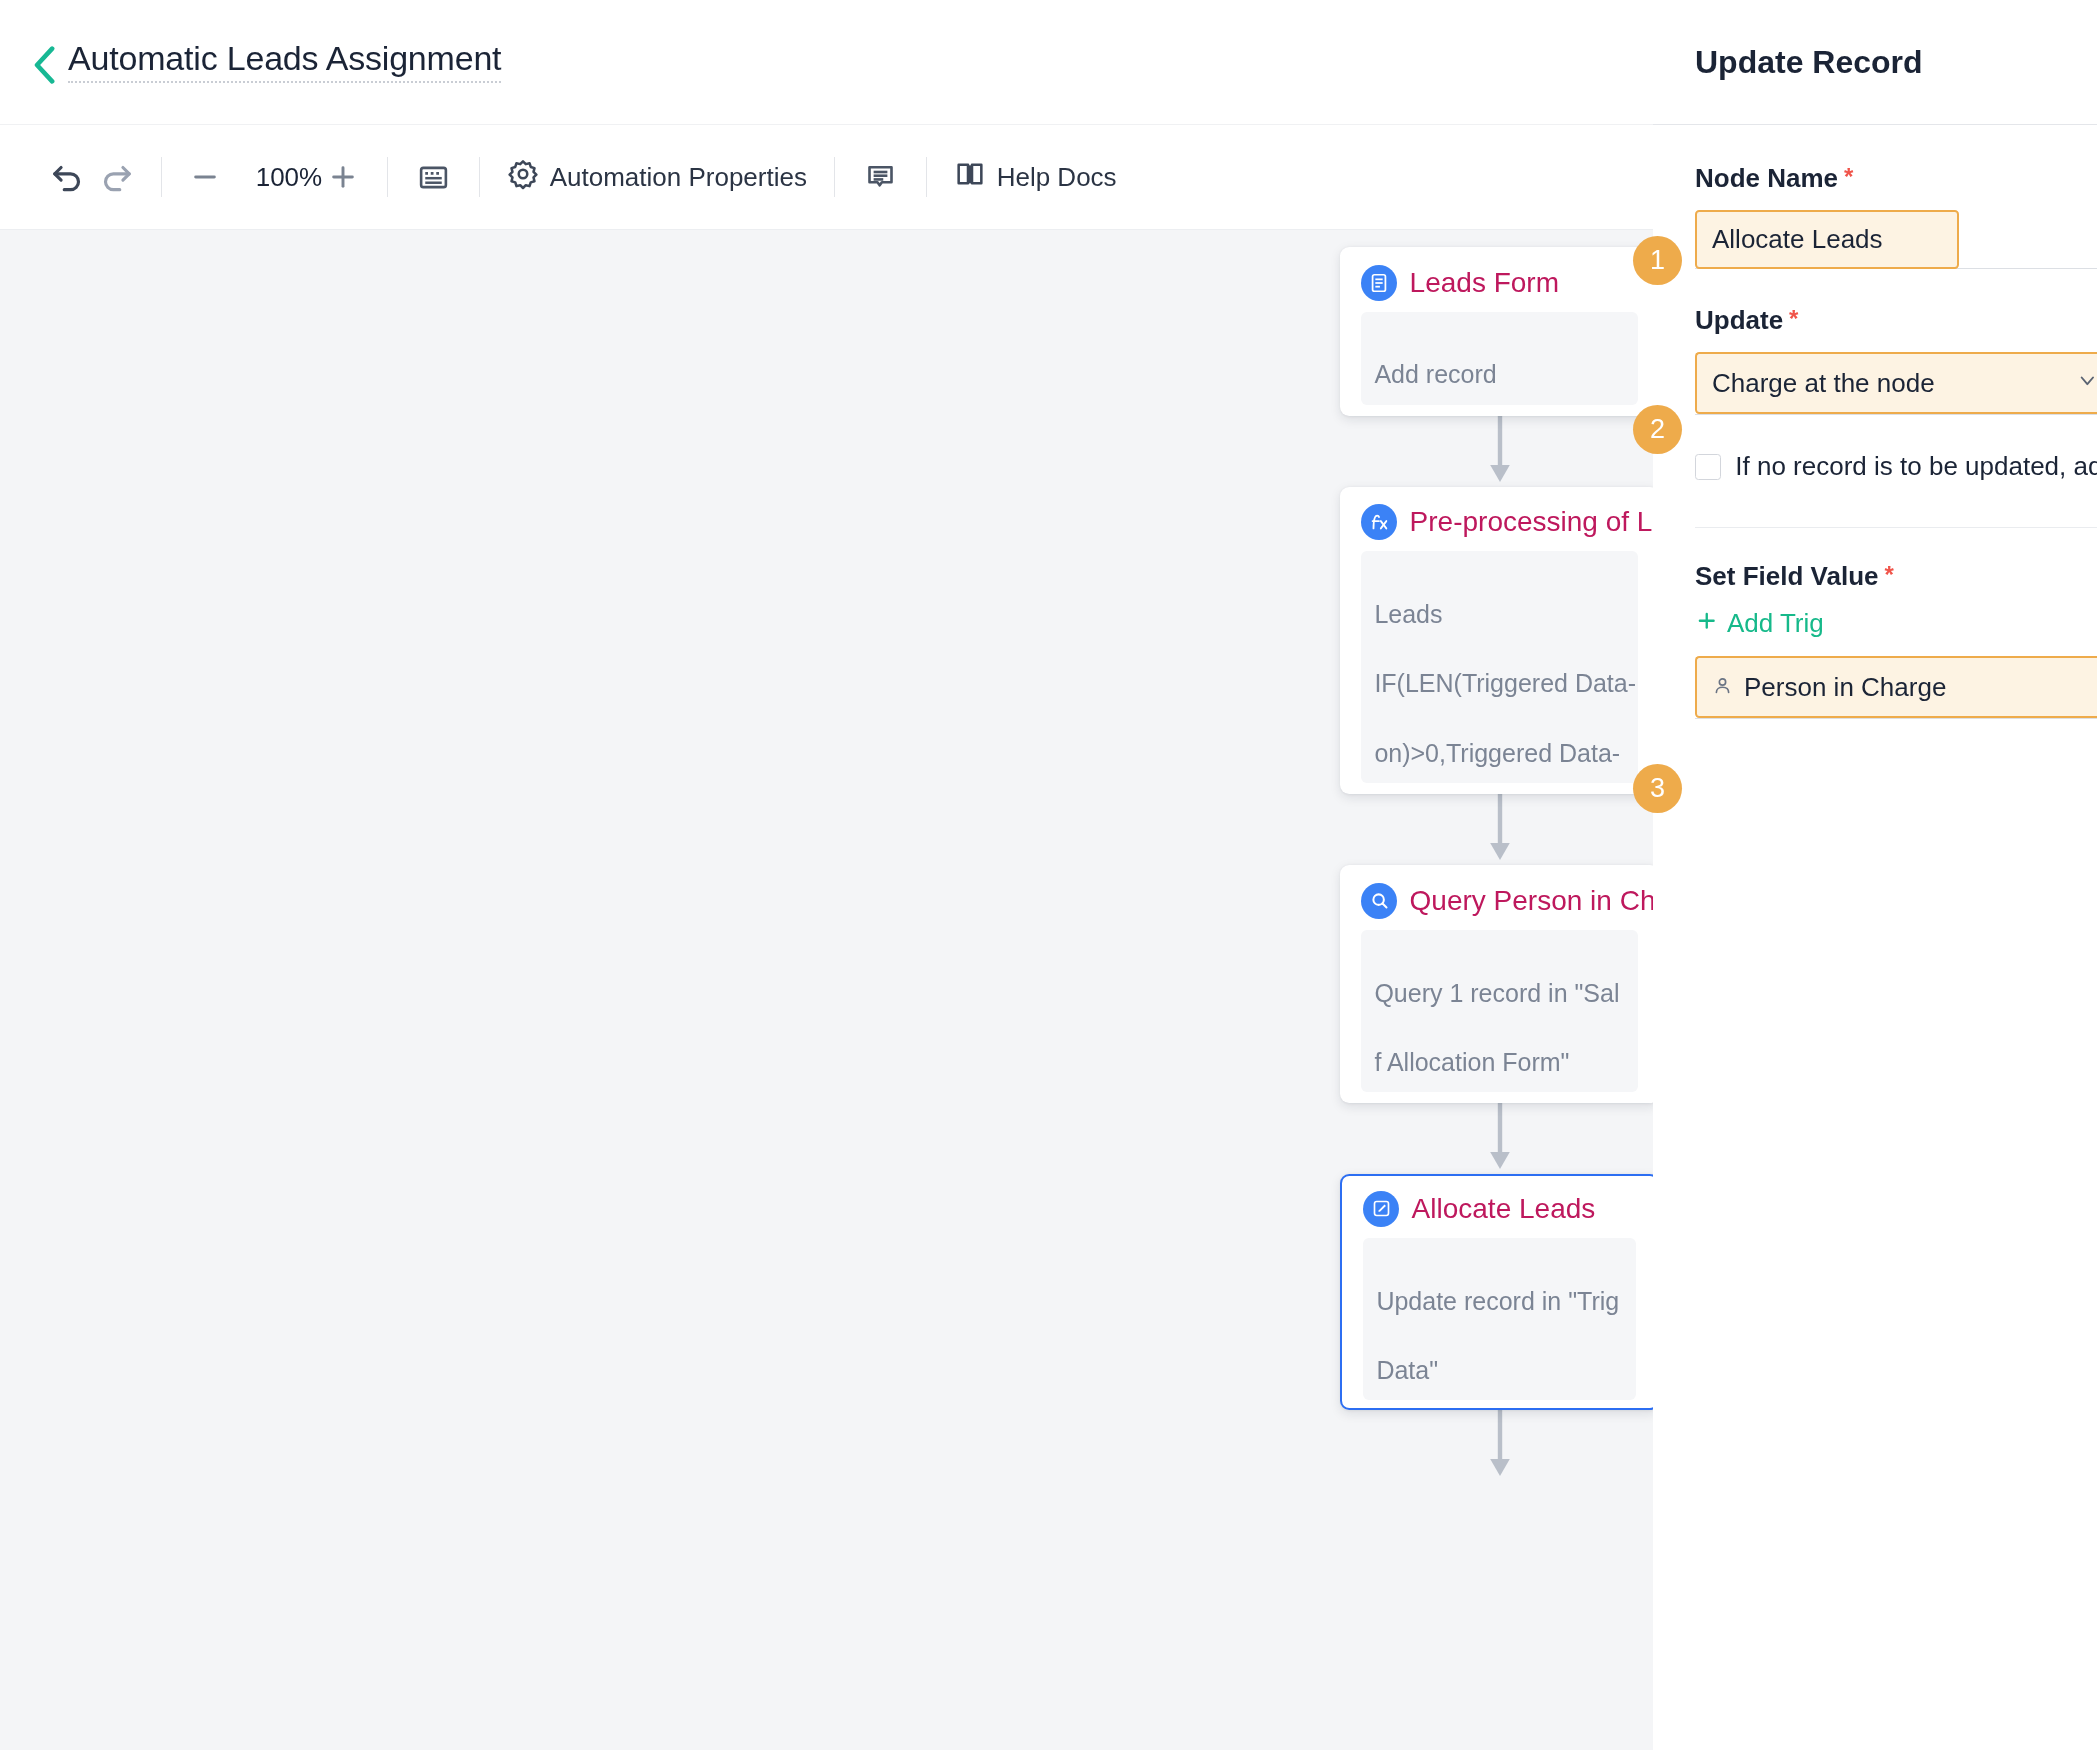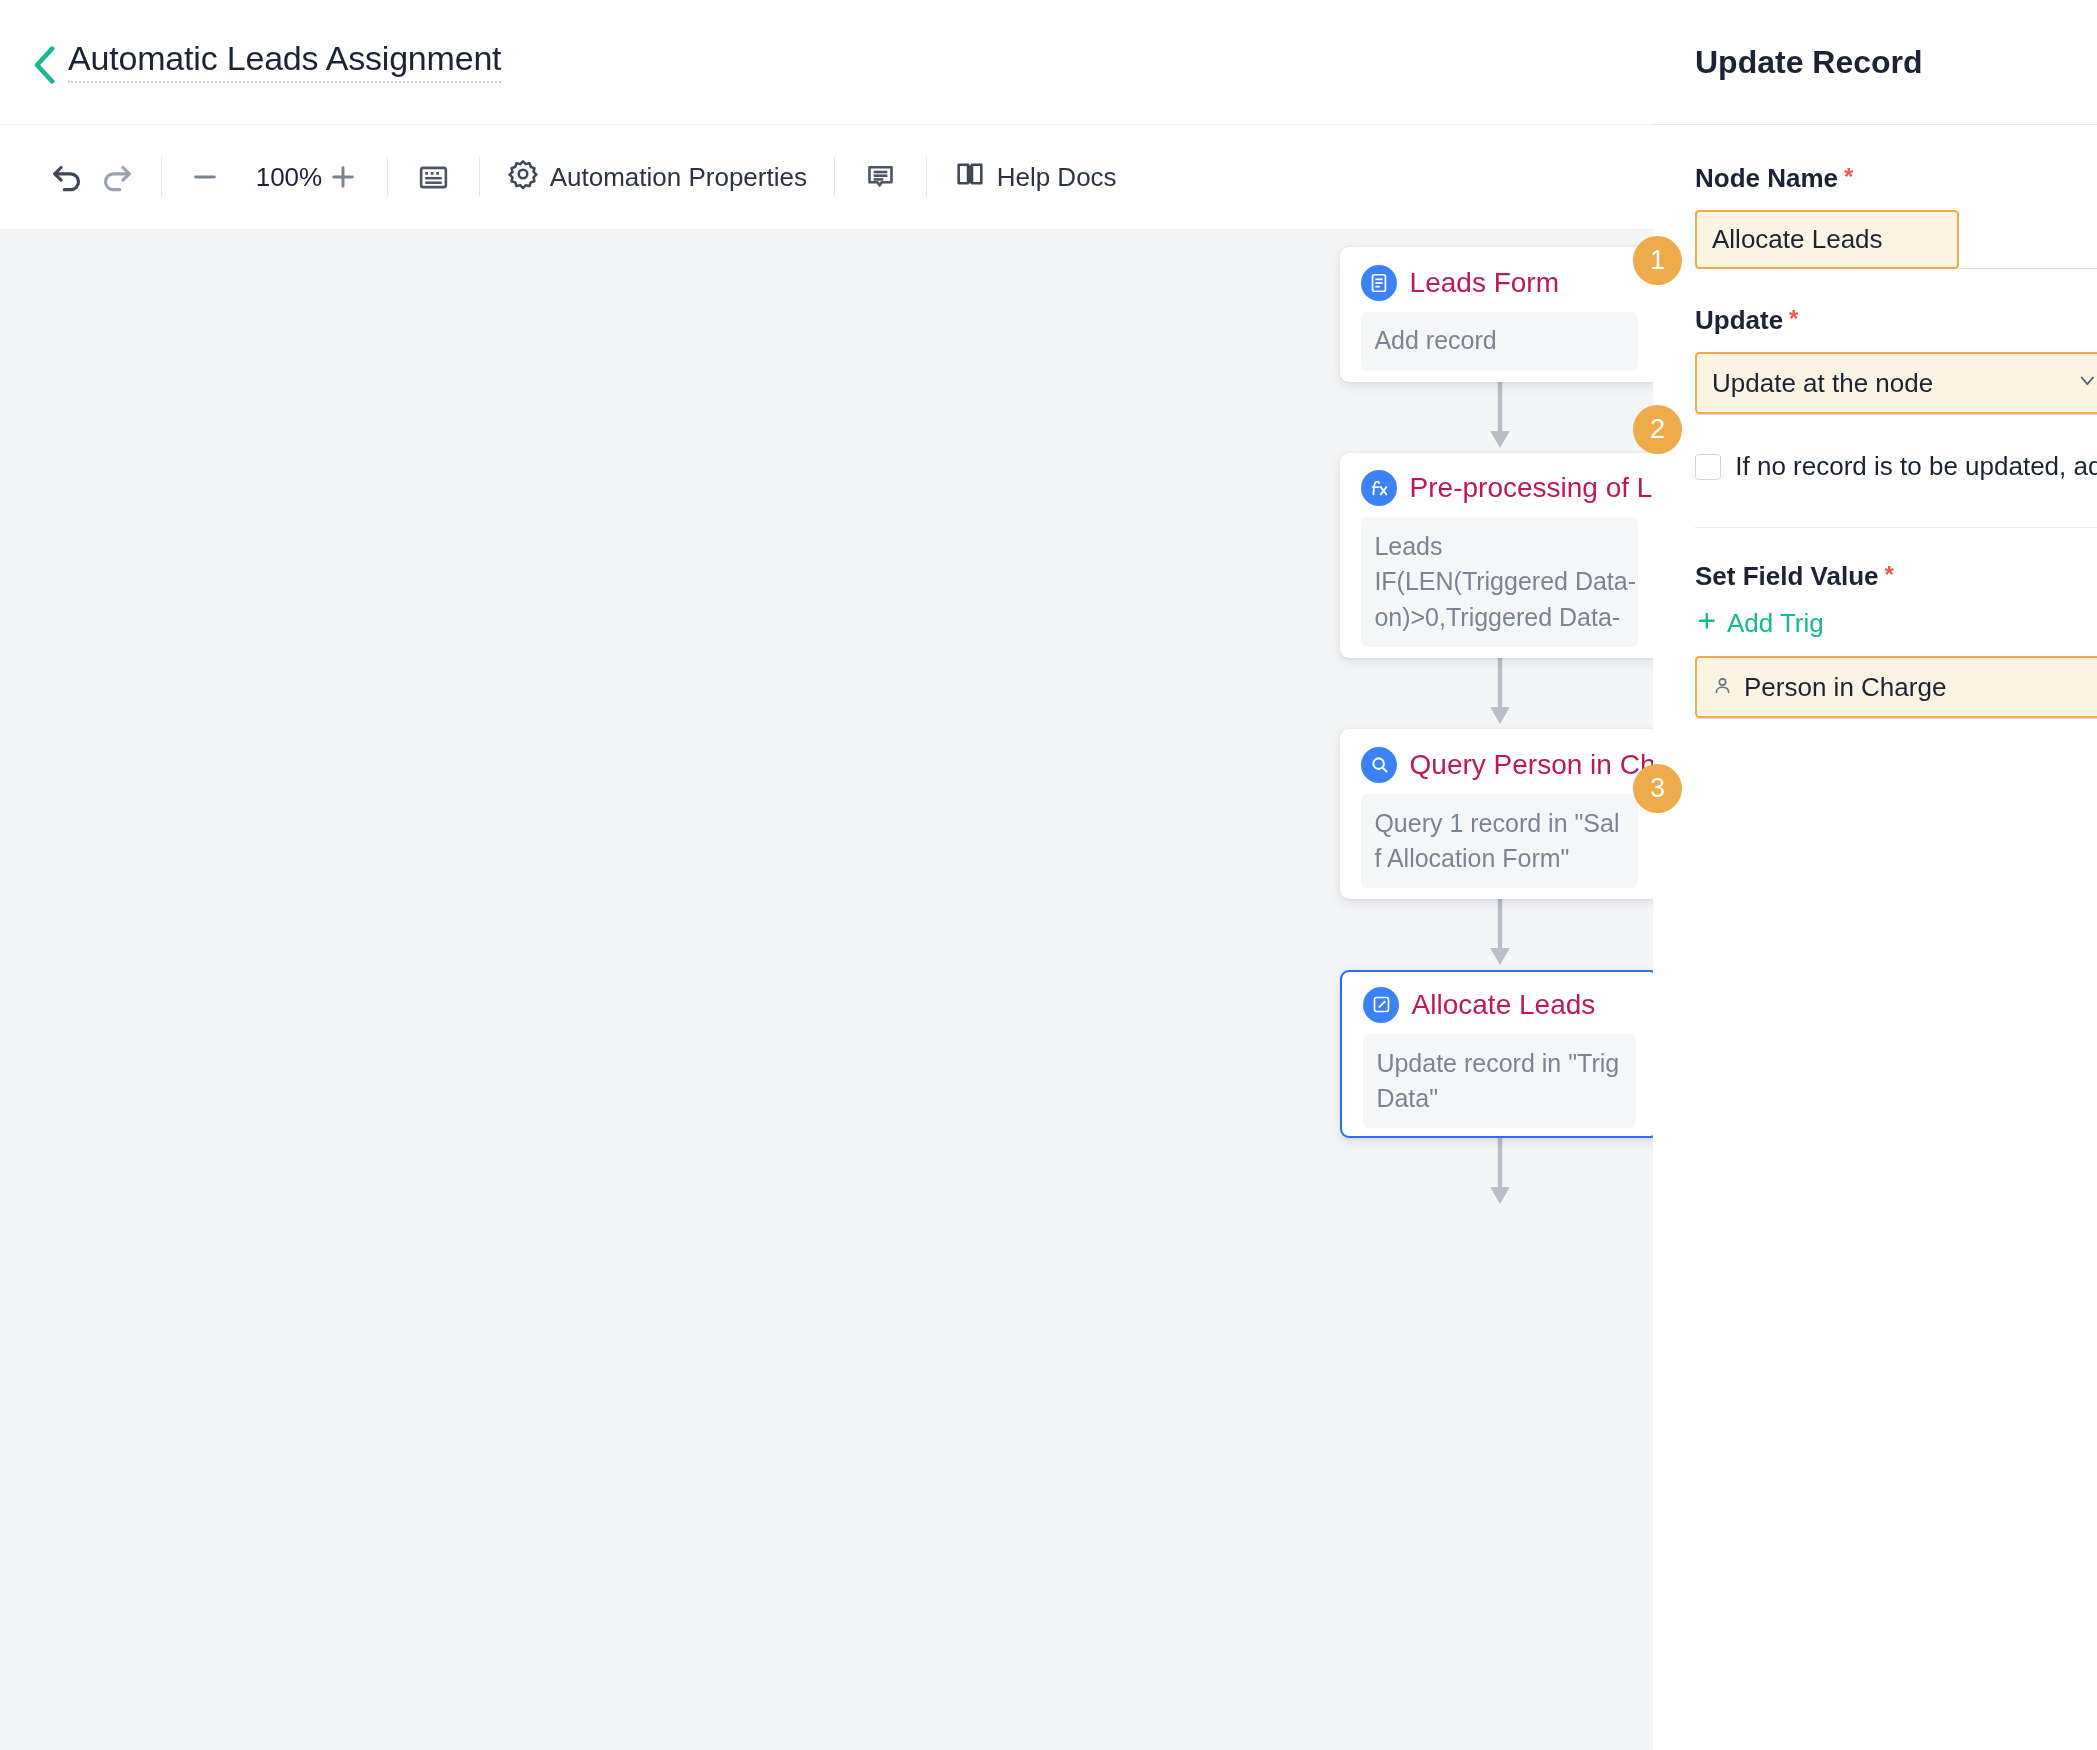--- a/index.html
+++ b/index.html
@@ -71,21 +71,21 @@
   .node-head { display:flex; align-items:center; gap:12.6px; padding: 6.7px 21px 11px 21px; }
   .node-ico {
     width: 36px; height:36px; border-radius:50%; background:#3b82f6; flex:0 0 auto;
     display:flex; align-items:center; justify-content:center; color:#fff;
   }
   .node-title { font-size: 28px; color:#be185d; white-space:nowrap; }
   .node-body {
     background:#f5f6f8; margin: 0 21px; border-radius: 5.9px; padding: 11.7px 13.4px;
     font-size: 25px; color:#7b8494; line-height: 1.42;
   }
-  .node-body .ln { white-space: nowrap; }
+  .node-body .ln { white-space: nowrap; margin-top: 34px; }
 
   .arrow { width: 319px; display:flex; justify-content:center; }
   .arrow svg { display:block; }
 
   .end-wrap { width:319px; display:flex; justify-content:center; margin-top: 1.7px;}
   .end-pill {
     background:#152133; color:#ffffff; font-size:26px; border-radius: 84px;
     padding: 17px 39px; box-shadow: 0 3.4px 10px rgba(20,30,50,0.18);
   }
 
@@ -368,21 +368,21 @@
       <div class="node-name-row">
         <div class="node-name-box hl">Allocate Leads</div>
       </div>
 
       <div class="field-label" style="margin-top:36px;">
         <span>Update</span>
         <span class="req">*</span>
       </div>
       <div class="update-row">
         <div class="sel sel-a hl" style="border-right:none;border-top-right-radius:0;border-bottom-right-radius:0;">
-          <span>Update at the node</span>
+          <span>Charge at the node</span>
           <span class="chev">
             <svg width="22.7" height="22.7" viewBox="0 0 24 24" fill="none" stroke="#5a6372" stroke-width="2" stroke-linecap="round" stroke-linejoin="round">
                 <polyline points="6,9 12,16 18,9"></polyline>
               </svg>
           </span>
         </div>
 
       </div>
 
       <div class="checkbox-row">

